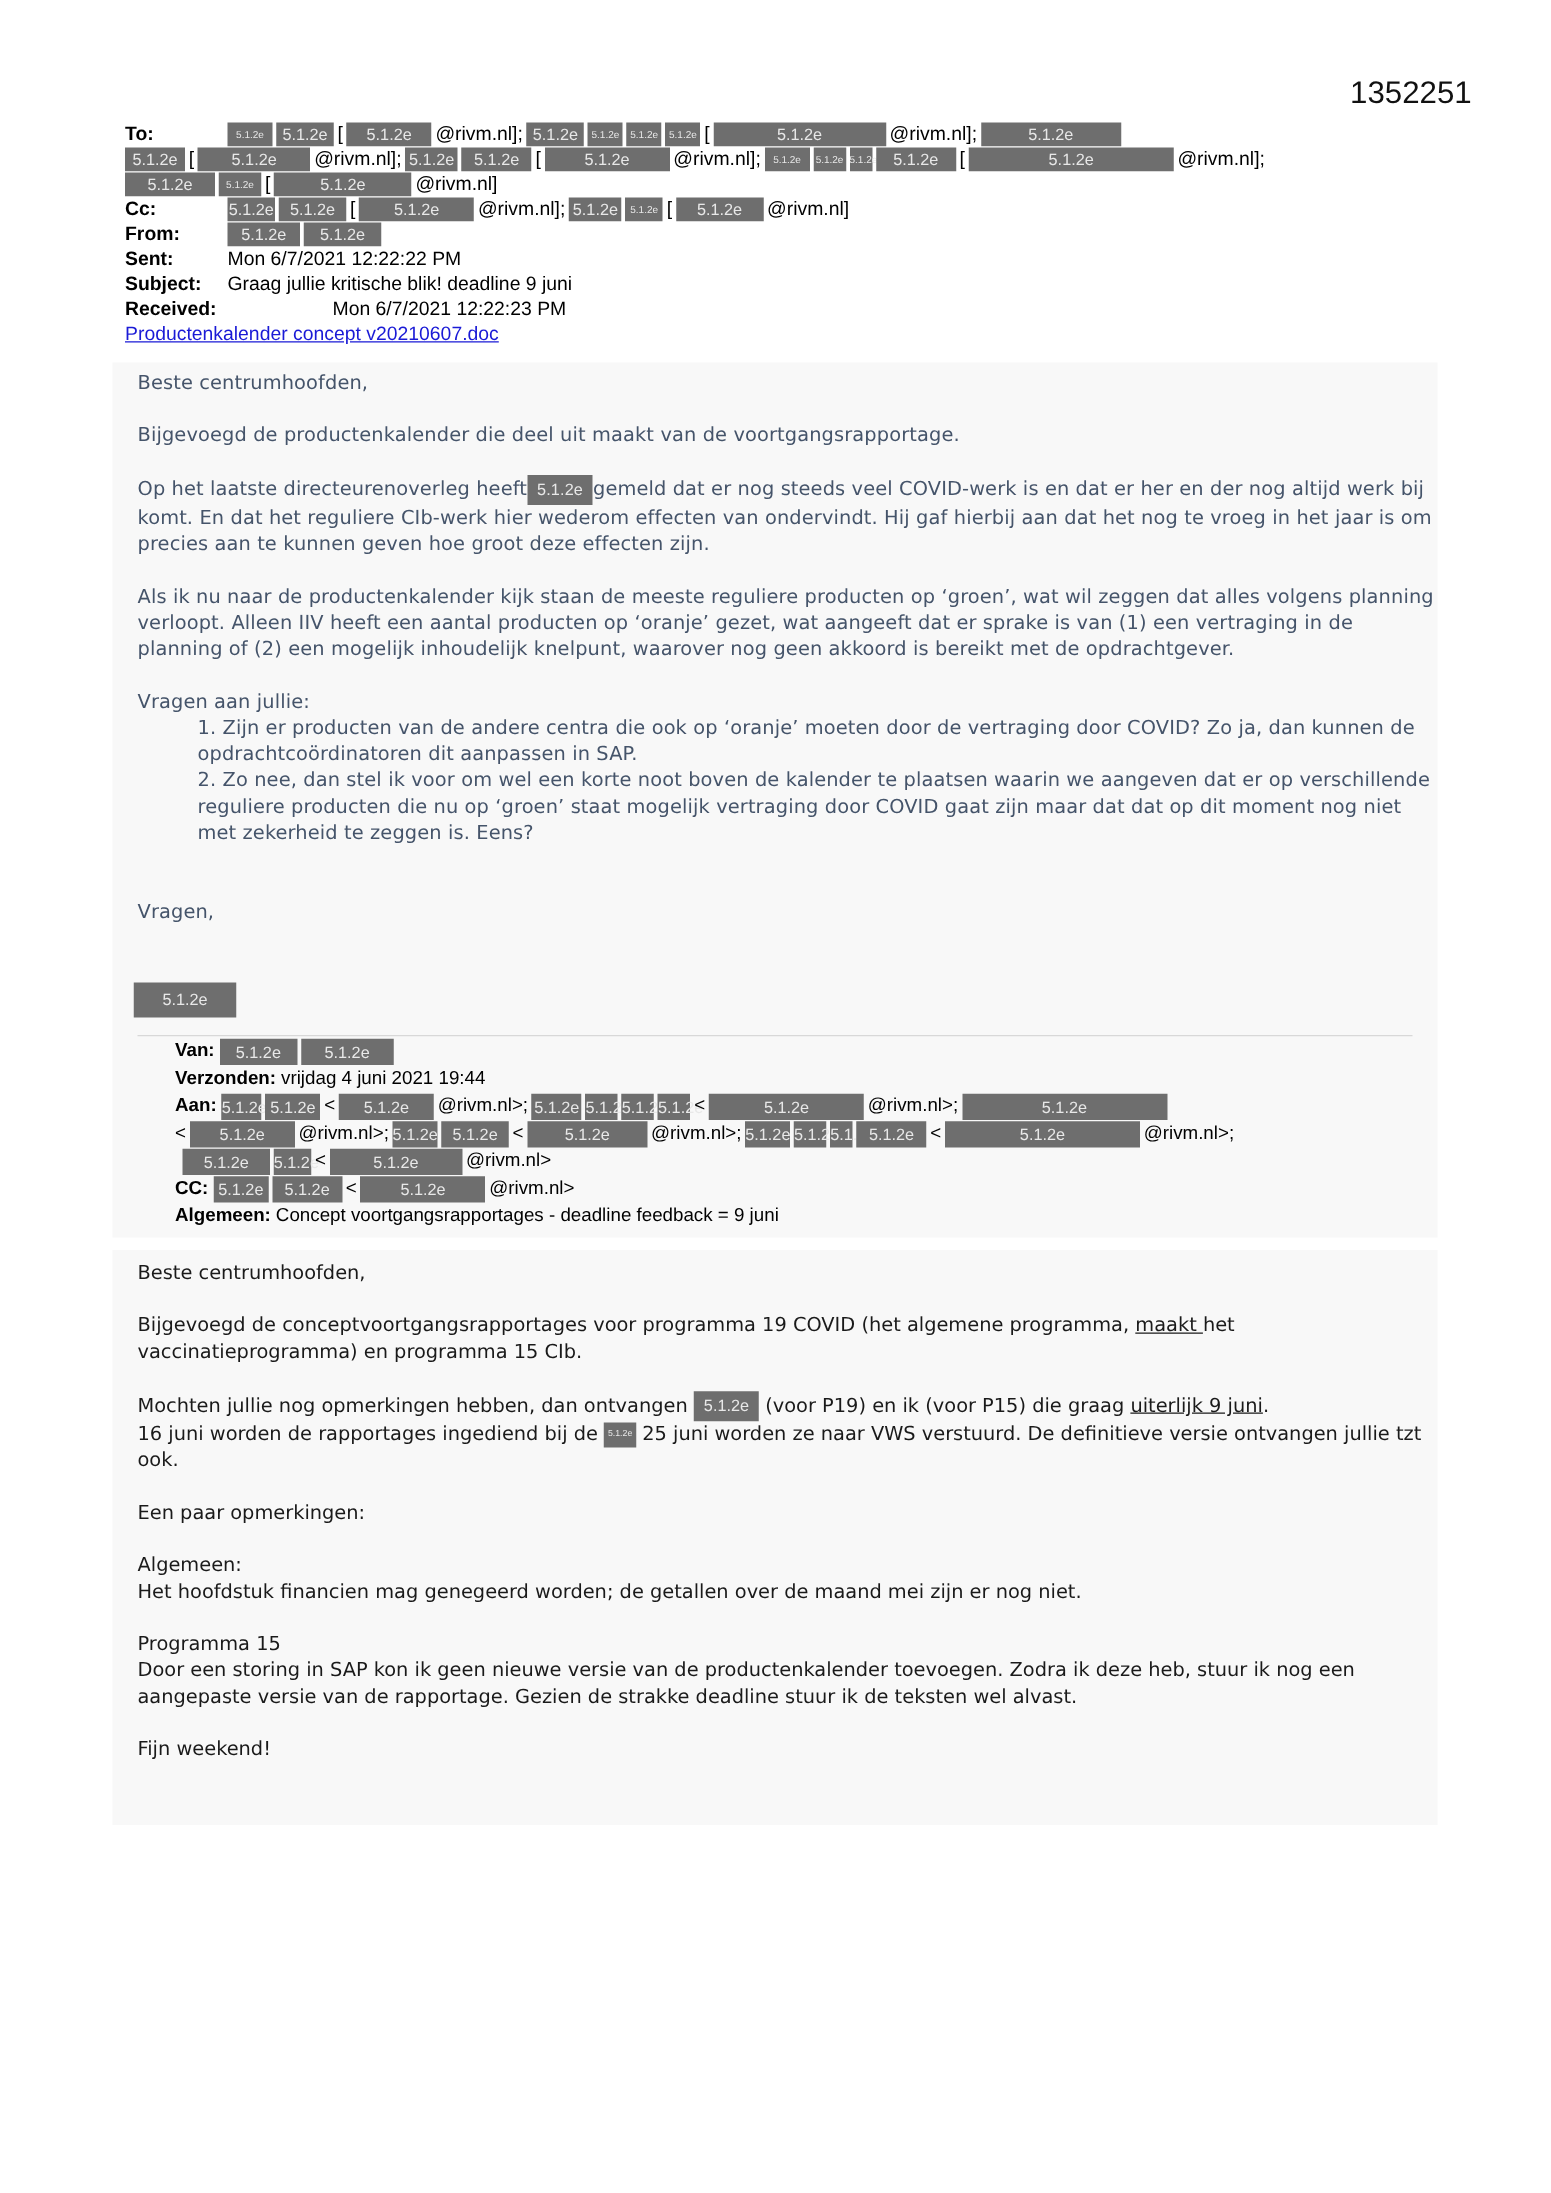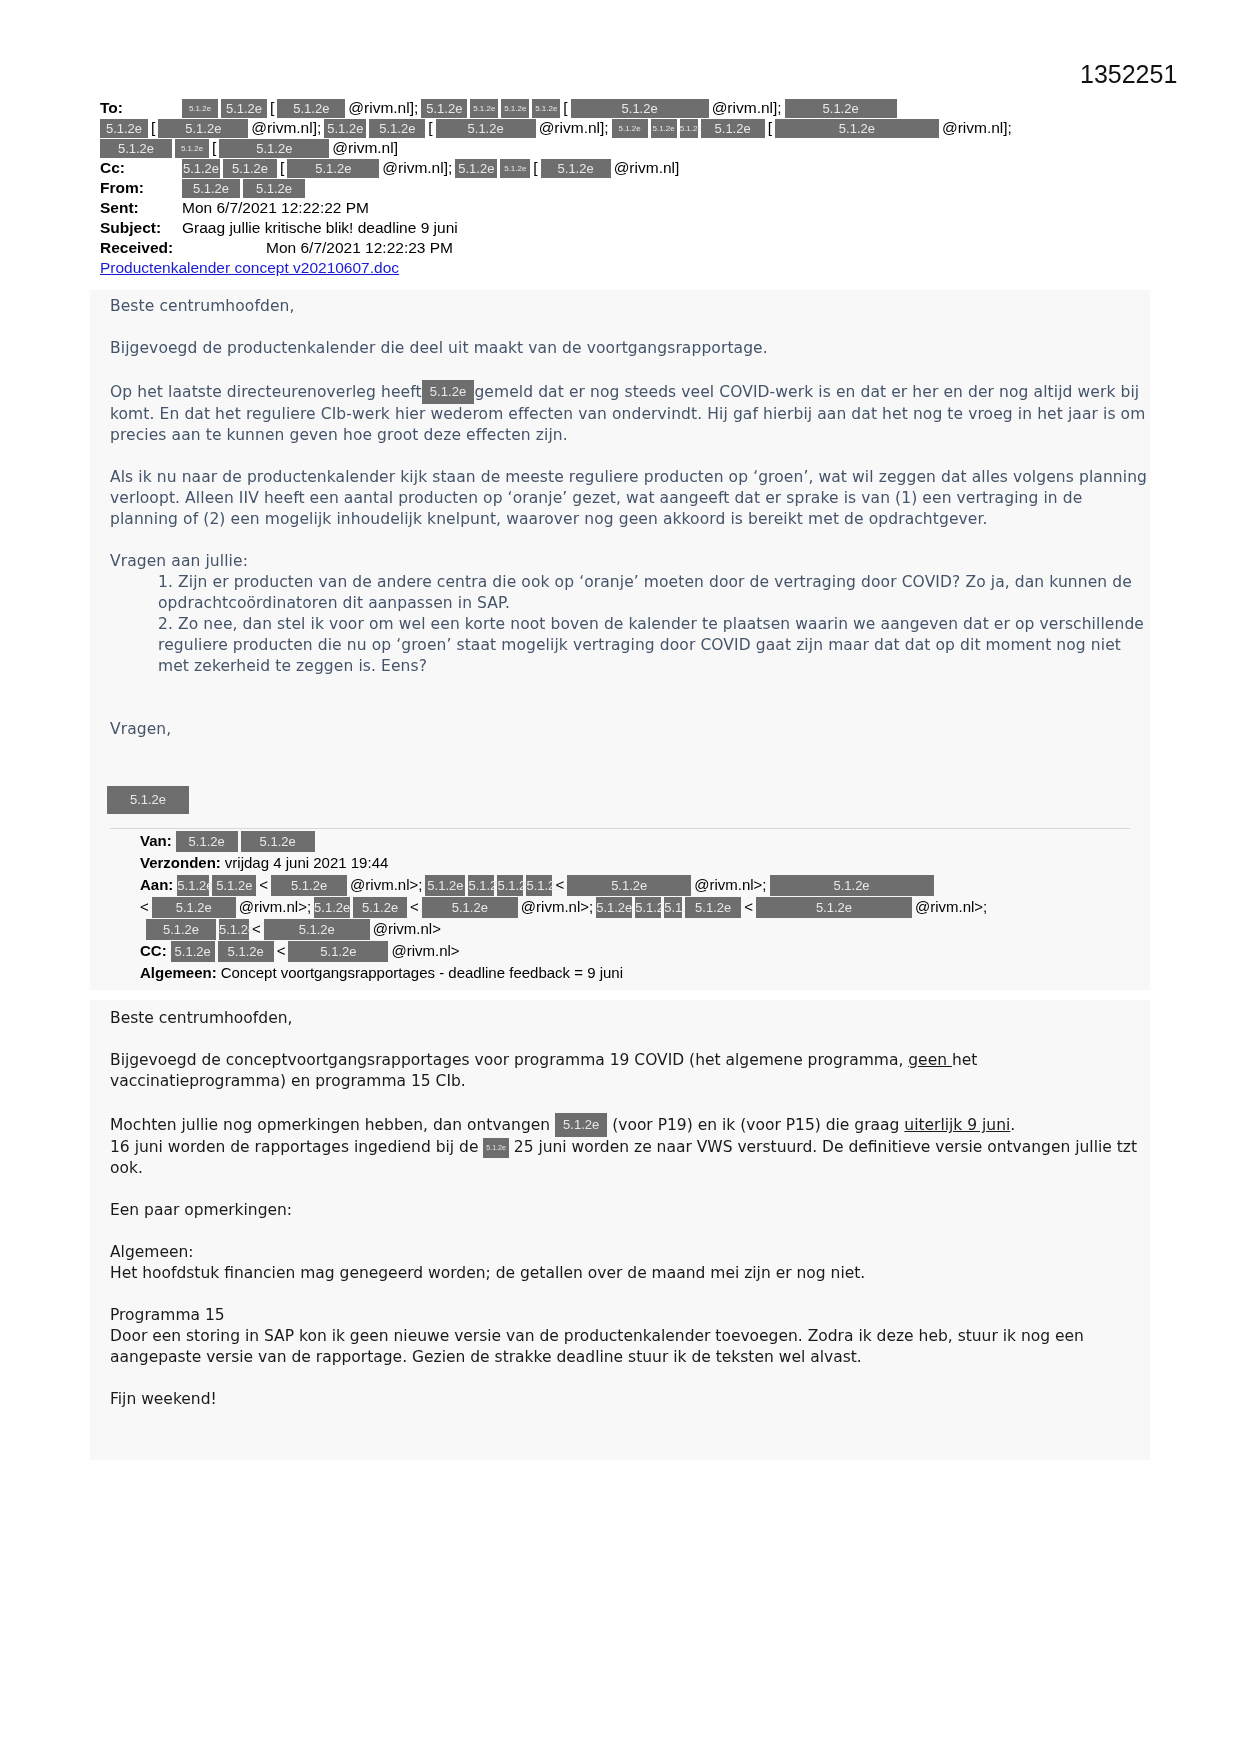--- a/index.html
+++ b/index.html
@@ -2,21 +2,21 @@
 <html><head>
 <meta charset="utf-8">
 <style>
   html, body { margin:0; padding:0; }
   body {
     width:1241px; height:1754px; background:#ffffff; position:relative;
     font-family:"Liberation Sans", sans-serif; color:#000; overflow:hidden;
   }
   .docnum { position:absolute; left:1080px; top:60px; font-size:25px; color:#111; }
   .hdr { position:absolute; left:100px; top:98px; width:1060px; font-size:15.5px; line-height:20px; }
-  .hdr .row { display:flex; align-items:center; white-space:nowrap; height:20px; }
+  .hdr .row { display:flex; align-items:flex-start; white-space:nowrap; height:20px; }
   .hdr .lbl { font-weight:bold; width:82px; flex:none; }
   .hdr .lbl.wide { width:166px; }
   .r { display:inline-block; background:#6e6e6e; color:#e8e8e8; text-align:center; font-size:13px; line-height:19px; height:19px; margin-right:3px; vertical-align:middle; }
   .r.s { font-size:8px; }
   .txt { margin-right:3px; }
   a.link { color:#1a1ad6; text-decoration:underline; font-size:15.5px; }
 
   .body1 { position:absolute; left:90px; top:290px; width:1060px; height:700px; background:#f8f8f8; }
   .body1 .inner { padding:6px 0 0 20px; font-family:"DejaVu Sans", sans-serif; font-size:15.5px; line-height:21px; color:#45546a; letter-spacing:0.1px; }
   .body1 p { margin:0 0 21px 0; }
@@ -200,21 +200,21 @@
   <div class="row">
     <span class="lbl">Algemeen:</span>
     <span>Concept voortgangsrapportages - deadline feedback = 9 juni</span>
   </div>
 </div>
 
 <div class="body2">
   <div class="inner">
     <p>Beste centrumhoofden,</p>
     <p>
-      <span>Bijgevoegd de conceptvoortgangsrapportages voor programma 19 COVID (het algemene programma, </span><span class="u">geen </span><span>het vaccinatieprogramma) en programma 15 CIb.</span>
+      <span>Bijgevoegd de conceptvoortgangsrapportages voor programma 19 COVID (het algemene programma, </span><span class="u">maakt </span><span>het vaccinatieprogramma) en programma 15 CIb.</span>
     </p>
     <p style="margin-bottom:0">
       <span>Mochten jullie nog opmerkingen hebben, dan ontvangen</span>
       <span class="inline-r">5.1.2e</span>
       <span>(voor P19) en ik (voor P15) die graag </span><span class="u">uiterlijk 9 juni</span><span>.</span>
     </p>
     <p>
       <span>16 juni worden de rapportages ingediend bij de</span>
       <span class="inline-r" style="font-size:7px;padding:0 3px;line-height:20px">5.1.2e</span>
       <span>25 juni worden ze naar VWS verstuurd. De definitieve versie ontvangen jullie tzt ook.</span>

